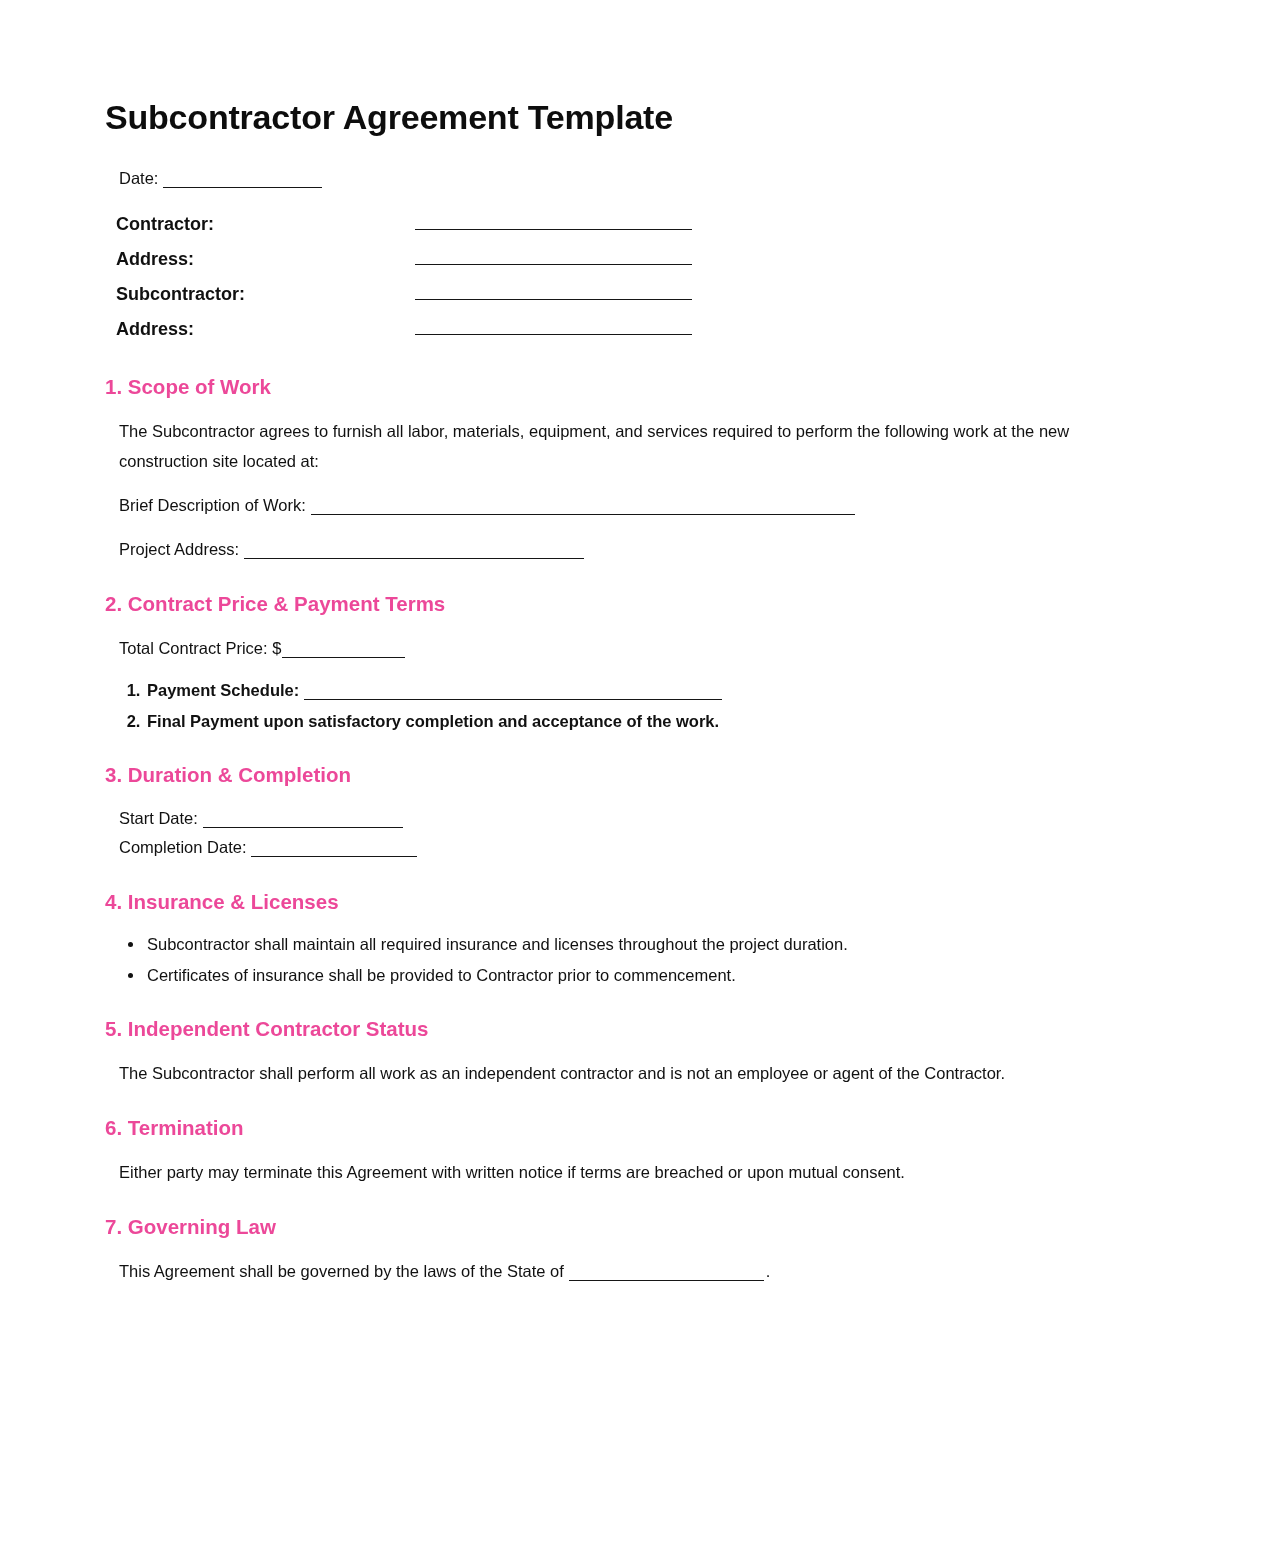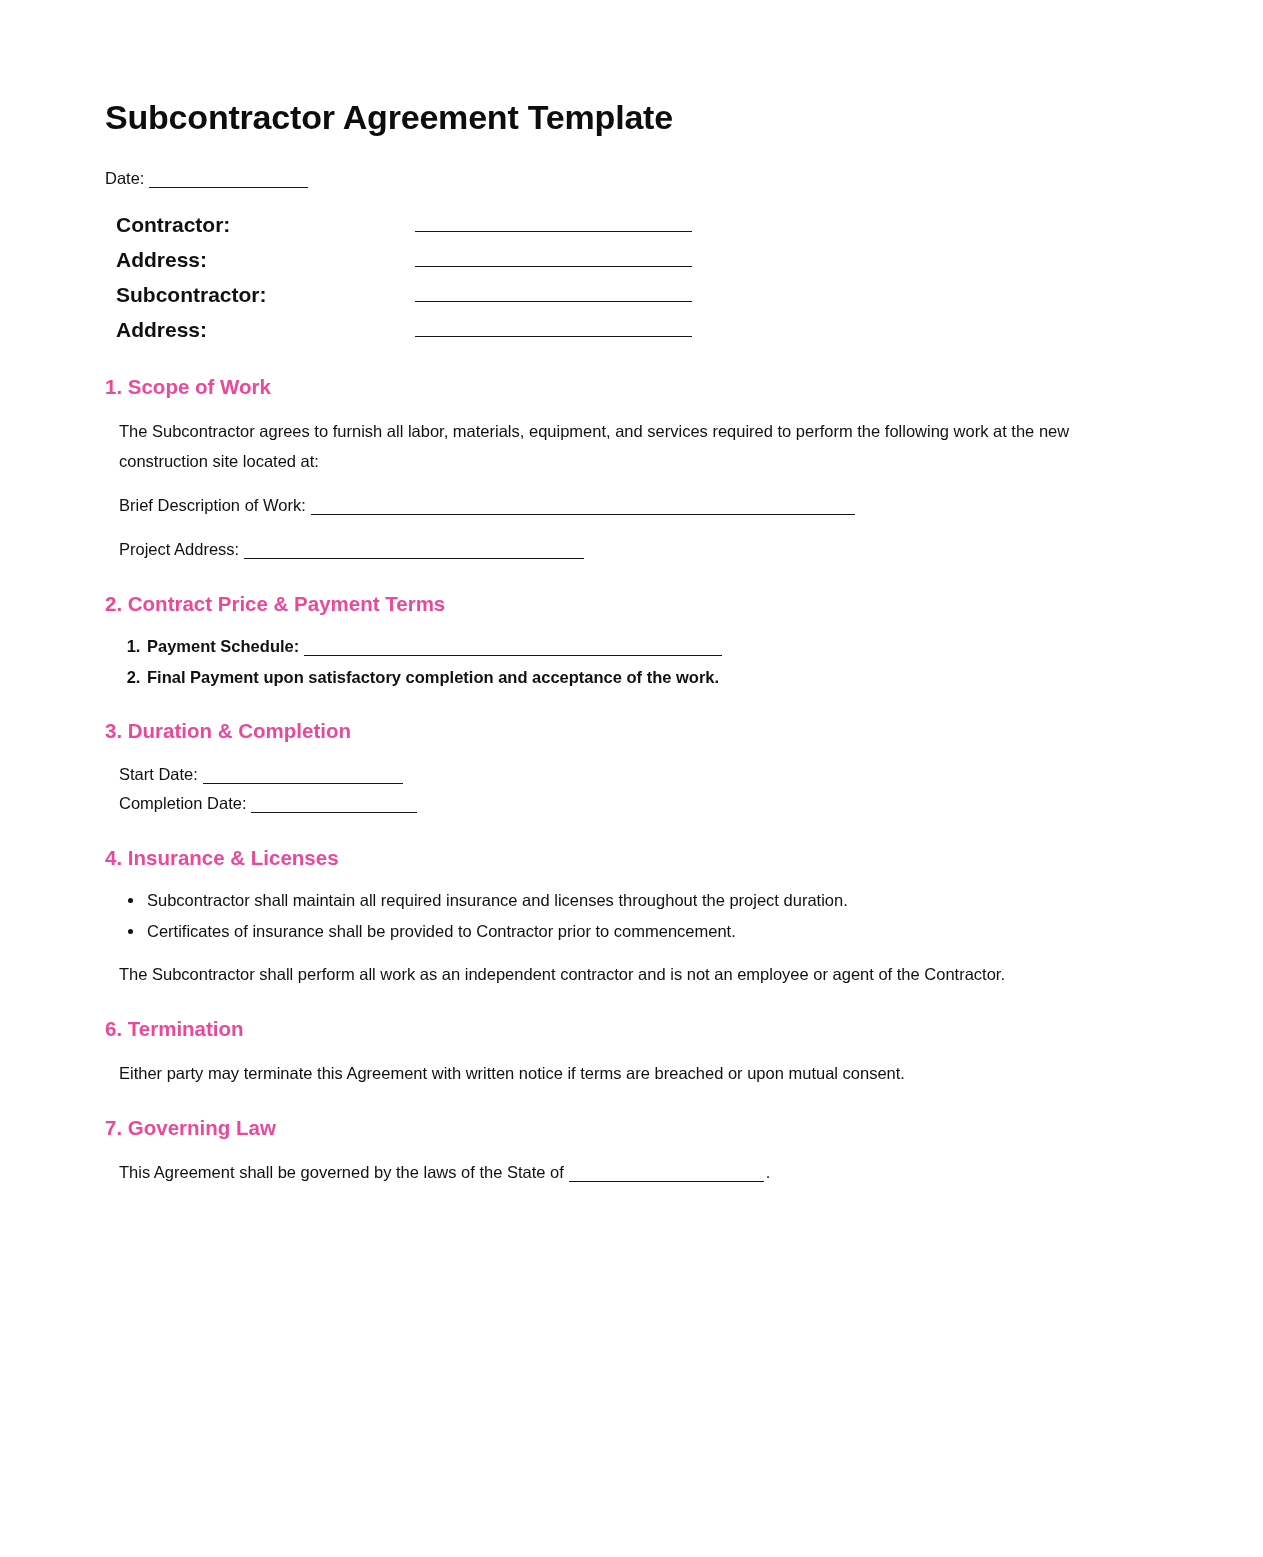--- a/index.html
+++ b/index.html
@@ -23,34 +23,34 @@
       color: #0d0d0d;
     }
     h2.section-heading {
       margin: 26px 0 16px 0;
       font-size: 20.5px;
       line-height: 27px;
       font-weight: 700;
       color: #ec4899;
     }
     p { margin: 14px 14px; }
-    p.date-line { margin: 25px 0 14px 0; }
+    p.date-line { margin: 25px 0 14px 14px; }
 
     .parties { margin-top: 12px; margin-bottom: 0; }
     .party-row {
       display: flex;
       align-items: baseline;
       height: 35px;
       line-height: 35px;
       padding-left: 11px;
     }
     .party-label {
       display: inline-block;
       width: 299px;
-      font-size: 21px;
+      font-size: 18px;
       font-weight: 700;
       flex: 0 0 auto;
     }
 
     .blank {
       display: inline-block;
       height: 0;
       border-bottom: 1.8px solid #161616;
       vertical-align: -4px;
       margin-left: 5px;
@@ -107,20 +107,23 @@
   <h2 class="section-heading">1. Scope of Work</h2>
   <p>The Subcontractor agrees to furnish all labor, materials, equipment, and services required to perform the following work at the new construction site located at:</p>
   <p>
     <span>Brief Description of Work:</span><span class="blank w544"></span>
   </p>
   <p>
     <span>Project Address:</span><span class="blank w340"></span>
   </p>
 
   <h2 class="section-heading">2. Contract Price &amp; Payment Terms</h2>
+  <p>
+    <span>Total Contract Price: $</span><span class="blank w123 tight"></span>
+  </p>
   <ol class="payment-list">
     <li>
       <span>Payment Schedule:</span><span class="blank w418"></span>
     </li>
     <li>
       <span>Final Payment upon satisfactory completion and acceptance of the work.</span>
     </li>
   </ol>
 
   <h2 class="section-heading">3. Duration &amp; Completion</h2>
@@ -128,20 +131,21 @@
     <span>Start Date:</span><span class="blank w200"></span><br>
     <span>Completion Date:</span><span class="blank w166"></span>
   </p>
 
   <h2 class="section-heading">4. Insurance &amp; Licenses</h2>
   <ul class="bullet-list">
     <li>Subcontractor shall maintain all required insurance and licenses throughout the project duration.</li>
     <li>Certificates of insurance shall be provided to Contractor prior to commencement.</li>
   </ul>
 
+  <h2 class="section-heading">5. Independent Contractor Status</h2>
   <p>The Subcontractor shall perform all work as an independent contractor and is not an employee or agent of the Contractor.</p>
 
   <h2 class="section-heading">6. Termination</h2>
   <p>Either party may terminate this Agreement with written notice if terms are breached or upon mutual consent.</p>
 
   <h2 class="section-heading">7. Governing Law</h2>
   <p>
     <span>This Agreement shall be governed by the laws of the State of</span><span class="blank w195"></span><span class="suffix">.</span>
   </p>
 

